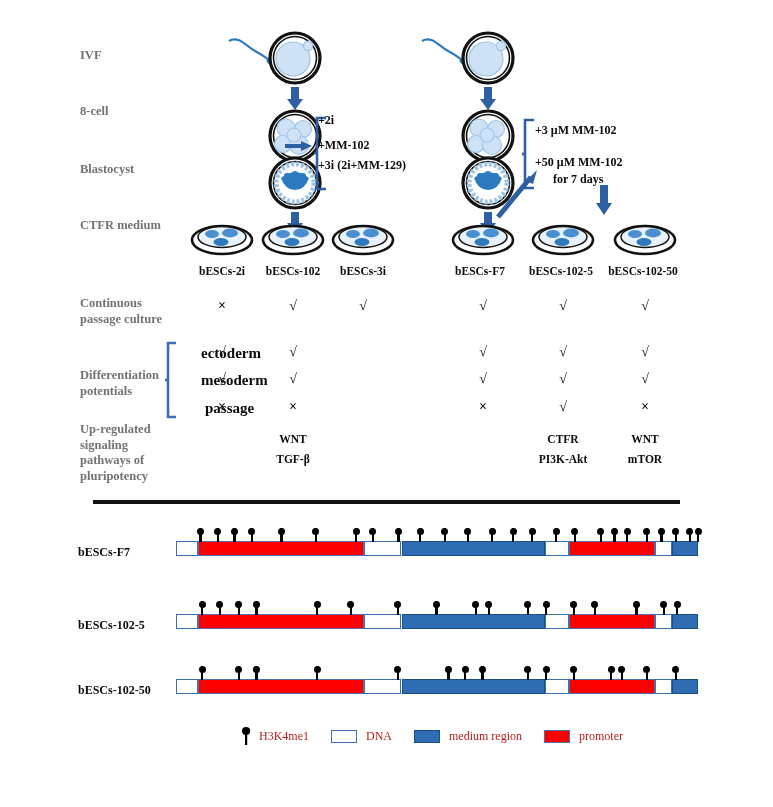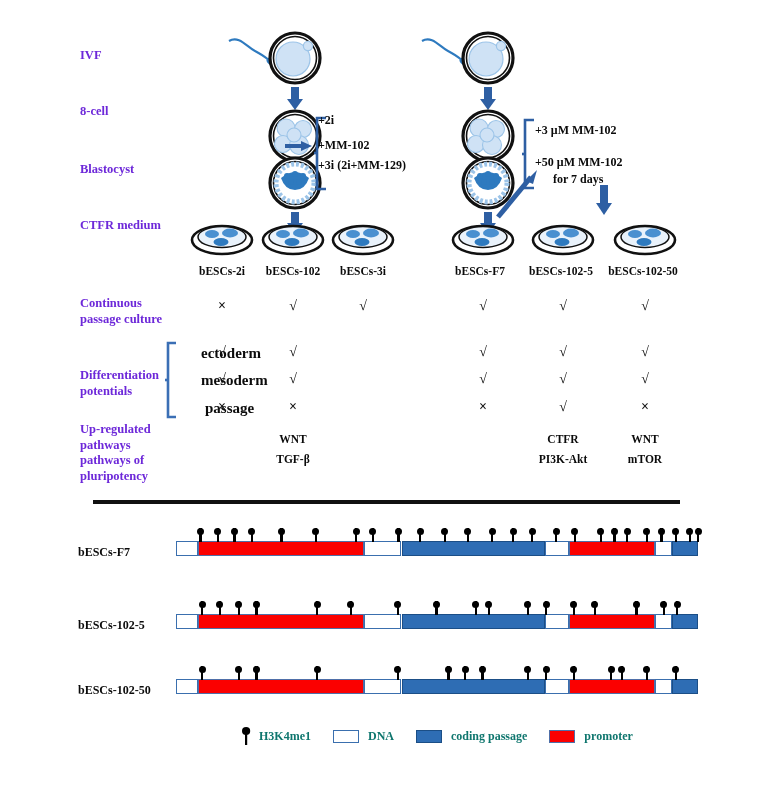--- a/index.html
+++ b/index.html
@@ -1,27 +1,27 @@
 <!DOCTYPE html>
 <html><head>
 <meta charset="utf-8">
 <style>
   html,body{margin:0;padding:0;background:#fff;}
   body{width:773px;height:807px;position:relative;
        font-family:"Liberation Serif","DejaVu Serif",serif;
        color:#111;overflow:hidden;}
   .abs{position:absolute;}
-  .rowlabel{font-weight:bold;font-size:12.5px;line-height:1.25;color:#6d28d9;}
+  .rowlabel{font-weight:bold;font-size:12.5px;line-height:1.25;color:#737373;}
   .collabel{font-weight:bold;font-size:11.5px;text-align:center;color:#0b0b0b;white-space:nowrap;}
   .mark{font-weight:bold;font-size:14px;text-align:center;color:#111;}
   .anno{font-weight:bold;font-size:12px;color:#0b0b0b;white-space:nowrap;}
   .sublbl{font-weight:bold;font-size:15px;color:#0b0b0b;white-space:nowrap;margin-left:23px;}
   .pw{font-weight:bold;font-size:11.5px;text-align:center;color:#0b0b0b;line-height:1.7;white-space:nowrap;}
   .tracklabel{font-weight:bold;font-size:12px;color:#0b0b0b;white-space:nowrap;}
-  .legtext{font-weight:bold;font-size:12px;color:#0f766e;white-space:nowrap;}
+  .legtext{font-weight:normal;font-size:12px;color:#b91c1c;white-space:nowrap;}
   .divider{background:#111;}
   .seg{position:absolute;top:0;height:100%;box-sizing:border-box;}
   .seg.dna{background:#ffffff;border:1.2px solid #3a6fae;}
   .seg.coding{background:#2e6db4;border:1.2px solid #1b4e86;}
   .seg.promoter{background:#fb0000;border:1.2px solid #4f6fa8;}
   .trackbox{position:absolute;height:15px;box-sizing:border-box;}
   .lolli{position:absolute;width:2.2px;background:#000;bottom:0;}
   .lollihead{position:absolute;width:7px;height:7px;border-radius:50%;background:#000;left:-2.4px;top:-6px;}
   .lwrap{position:absolute;}
   svg{display:block;overflow:visible;}
@@ -278,21 +278,21 @@
 
 <div class="abs mark" style="left:192px;top:399px;width:60px;">×</div>
 <div class="abs mark" style="left:263px;top:399px;width:60px;">×</div>
 <div class="abs mark" style="left:333px;top:399px;width:60px;"></div>
 <div class="abs mark" style="left:453px;top:399px;width:60px;">×</div>
 <div class="abs mark" style="left:533px;top:399px;width:60px;">√</div>
 <div class="abs mark" style="left:615px;top:399px;width:60px;">×</div>
 
 <div class="abs rowlabel" style="left:80px;top:422px;">
   <div>Up-regulated</div>
-  <div>pathways</div>
+  <div>signaling</div>
   <div>pathways of</div>
   <div>pluripotency</div>
 </div>
 
 <div class="abs pw" style="left:248px;top:430px;width:90px;">
   <div>WNT</div>
   <div>TGF-β</div>
 </div>
 <div class="abs pw" style="left:518px;top:430px;width:90px;">
   <div>CTFR</div>
@@ -639,18 +639,18 @@
         <rect x="5" y="6" width="2.2" height="13" fill="#000"></rect>
         <circle cx="6.1" cy="5" r="4.1" fill="#000"></circle>
       </svg>
     </span>
     <span class="legtext" style="margin-left:5px;">H3K4me1</span>
 
     <span style="display:inline-block;width:24px;height:11px;background:#fff;border:1.6px solid #3a6fae;margin-left:22px;"></span>
     <span class="legtext" style="margin-left:9px;">DNA</span>
 
     <span style="display:inline-block;width:24px;height:11px;background:#2e6db4;border:1.6px solid #1b4e86;margin-left:22px;"></span>
-    <span class="legtext" style="margin-left:9px;">coding passage</span>
+    <span class="legtext" style="margin-left:9px;">medium region</span>
 
     <span style="display:inline-block;width:24px;height:11px;background:#fb0000;border:1.6px solid #4f6fa8;margin-left:22px;"></span>
     <span class="legtext" style="margin-left:9px;">promoter</span>
   </div>
 </div>
 
 </body></html>

